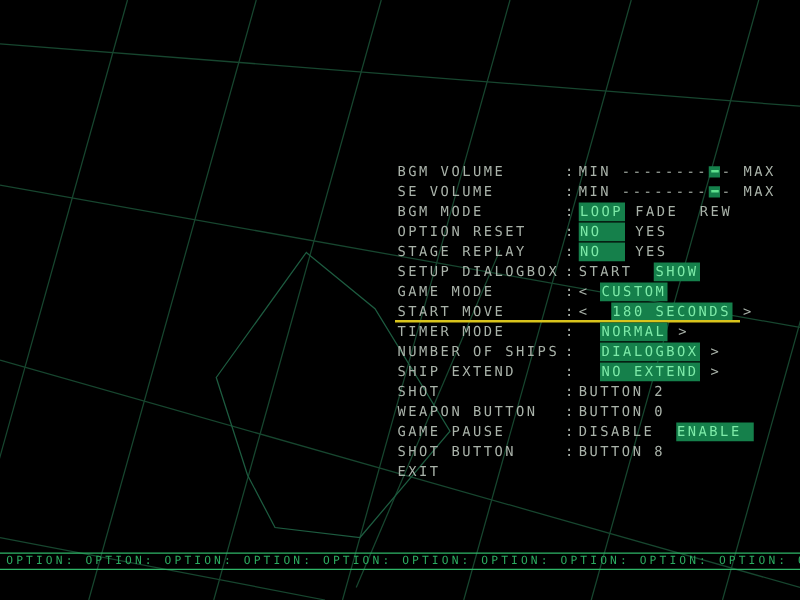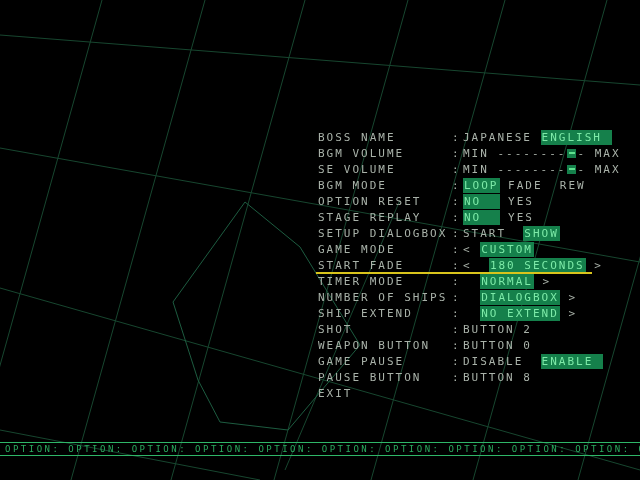--- a/index.html
+++ b/index.html
@@ -48,33 +48,32 @@
       <line x1="712" y1="0" x2="578" y2="480" stroke="var(--grid)" stroke-width="1"></line>
       <line x1="0" y1="35" x2="640" y2="85" stroke="var(--grid)" stroke-width="1"></line>
       <line x1="0" y1="148" x2="640" y2="262" stroke="var(--grid)" stroke-width="1"></line>
       <line x1="0" y1="288" x2="640" y2="470" stroke="var(--grid)" stroke-width="1"></line>
       <line x1="0" y1="430" x2="260" y2="480" stroke="var(--grid)" stroke-width="1"></line>
       <line x1="400" y1="200" x2="285" y2="470" stroke="var(--grid)" stroke-width="1"></line>
       <polygon points="245,202 173,302 198,380 220,422 288,430 360,345 300,247" fill="none" stroke="var(--polygon)"></polygon>
     </svg>
 
   <div id="menu">
-      <div class="row"><span class="lbl">BOSS NAME</span><span class="sep">:</span><span class="val"><span class="plain">JAPANESE </span><span class="hl">ENGLISH </span></span></div>
       <div class="row"><span class="lbl">BGM VOLUME</span><span class="sep">:</span><span class="val"><span class="plain">MIN --------</span><span class="knob"></span><span class="plain">- MAX</span></span></div>
       <div class="row"><span class="lbl">SE VOLUME</span><span class="sep">:</span><span class="val"><span class="plain">MIN --------</span><span class="knob"></span><span class="plain">- MAX</span></span></div>
       <div class="row"><span class="lbl">BGM MODE</span><span class="sep">:</span><span class="val"><span class="hl">LOOP</span><span class="plain"> FADE  REW</span></span></div>
       <div class="row"><span class="lbl">OPTION RESET</span><span class="sep">:</span><span class="val"><span class="hl">NO  </span><span class="plain"> YES</span></span></div>
       <div class="row"><span class="lbl">STAGE REPLAY</span><span class="sep">:</span><span class="val"><span class="hl">NO  </span><span class="plain"> YES</span></span></div>
       <div class="row"><span class="lbl">SETUP DIALOGBOX</span><span class="sep">:</span><span class="val"><span class="plain">START  </span><span class="hl">SHOW</span></span></div>
       <div class="row"><span class="lbl">GAME MODE</span><span class="sep">:</span><span class="val"><span class="plain">&lt; </span><span class="hl">CUSTOM</span></span></div>
-      <div class="row selected"><span class="lbl">START FADE</span><span class="sep">:</span><span class="val"><span class="plain">&lt;  </span><span class="hl">180 SECONDS</span><span class="plain"> &gt;</span></span><div class="underline"></div></div>
+      <div class="row selected"><span class="lbl">START MOVE</span><span class="sep">:</span><span class="val"><span class="plain">&lt;  </span><span class="hl">180 SECONDS</span><span class="plain"> &gt;</span></span><div class="underline"></div></div>
       <div class="row"><span class="lbl">TIMER MODE</span><span class="sep">:</span><span class="val"><span class="plain">  </span><span class="hl">NORMAL</span><span class="plain"> &gt;</span></span></div>
       <div class="row"><span class="lbl">NUMBER OF SHIPS</span><span class="sep">:</span><span class="val"><span class="plain">  </span><span class="hl">DIALOGBOX</span><span class="plain"> &gt;</span></span></div>
       <div class="row"><span class="lbl">SHIP EXTEND</span><span class="sep">:</span><span class="val"><span class="plain">  </span><span class="hl">NO EXTEND</span><span class="plain"> &gt;</span></span></div>
       <div class="row"><span class="lbl">SHOT</span><span class="sep">:</span><span class="val"><span class="plain">BUTTON 2</span></span></div>
       <div class="row"><span class="lbl">WEAPON BUTTON</span><span class="sep">:</span><span class="val"><span class="plain">BUTTON 0</span></span></div>
       <div class="row"><span class="lbl">GAME PAUSE</span><span class="sep">:</span><span class="val"><span class="plain">DISABLE  </span><span class="hl">ENABLE </span></span></div>
-      <div class="row"><span class="lbl">PAUSE BUTTON</span><span class="sep">:</span><span class="val"><span class="plain">BUTTON 8</span></span></div>
+      <div class="row"><span class="lbl">SHOT BUTTON</span><span class="sep">:</span><span class="val"><span class="plain">BUTTON 8</span></span></div>
       <div class="row"><span class="lbl">EXIT</span><span class="sep"></span><span class="val"></span></div>
     </div>
 
   <div id="bar">OPTION: OPTION: OPTION: OPTION: OPTION: OPTION: OPTION: OPTION: OPTION: OPTION: OPTION:</div>
 </div>
 
 </body></html>

